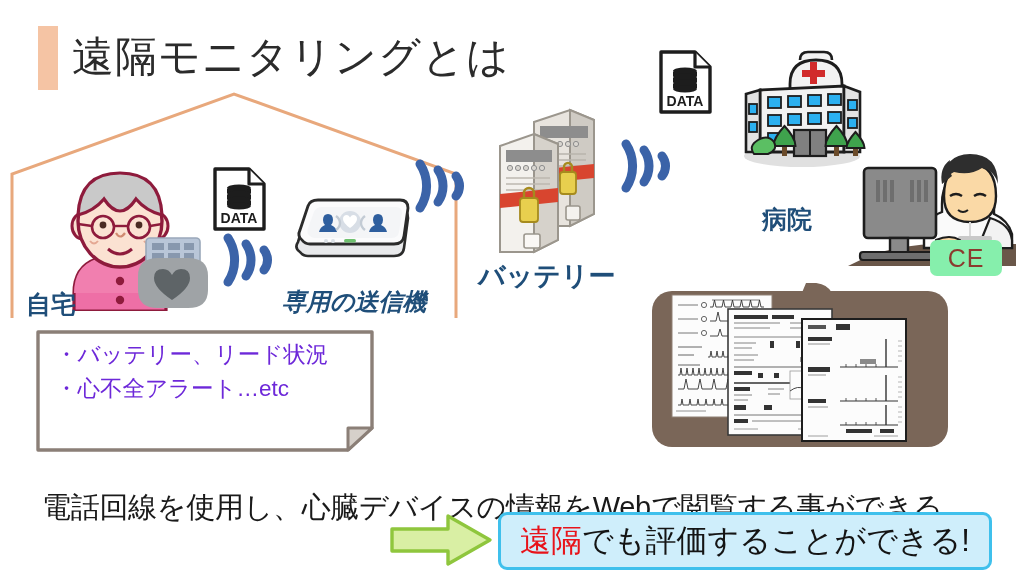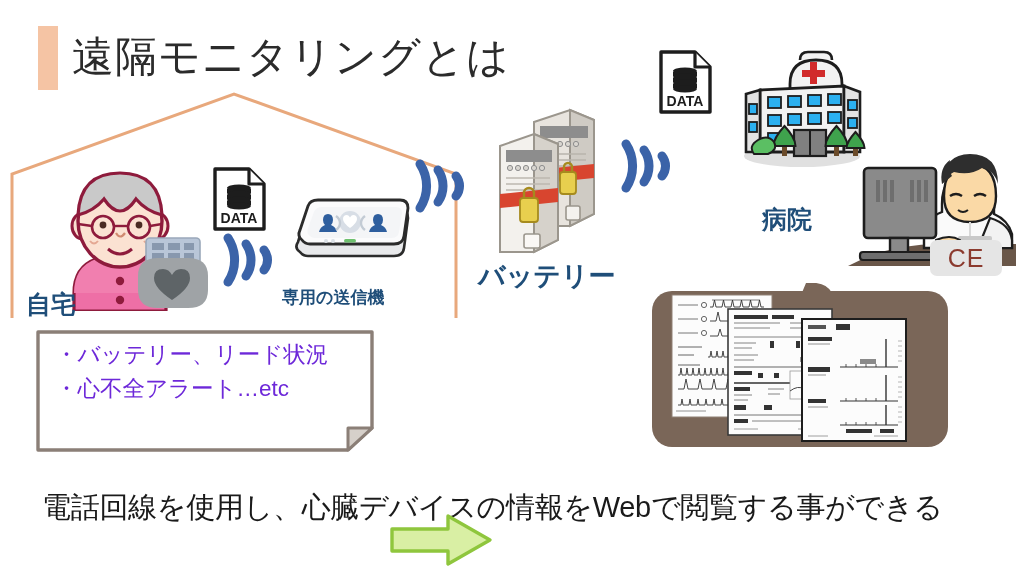--- a/index.html
+++ b/index.html
@@ -11,21 +11,21 @@
   #title-accent-bar{position:absolute;left:38px;top:26px;width:20px;height:64px;background:#F5C4A4;}
   #page-title{position:absolute;left:72px;top:24px;font-size:42px;color:#2b2b2b;
               letter-spacing:1px;white-space:nowrap;line-height:66px;}
 
   
   #house-outline{position:absolute;left:8px;top:90px;width:452px;height:232px;}
 
   
   .loc-label{position:absolute;color:#1F4E79;font-weight:bold;white-space:nowrap;}
   #label-home{left:26px;top:288px;font-size:25px;}
-  #label-transmitter{left:282px;top:286px;font-size:17px;}
+  #label-transmitter{left:282px;top:286px;font-size:24px;font-style:italic;}
   #label-server{left:478px;top:258px;font-size:27px;}
   #label-hospital{left:762px;top:203px;font-size:25px;}
 
   
   #grandma{position:absolute;left:54px;top:163px;width:132px;height:148px;}
   
   #pacemaker-device{position:absolute;left:128px;top:232px;width:88px;height:82px;}
   
   .data-icon{position:absolute;}
   #data-icon-home{left:210px;top:165px;width:58px;height:68px;}
@@ -37,21 +37,21 @@
   #wifi-server{left:620px;top:130px;width:62px;height:72px;}
   
   #transmitter-device{position:absolute;left:286px;top:194px;width:132px;height:80px;}
   
   #server-stack{position:absolute;left:494px;top:94px;width:112px;height:168px;}
   
   #hospital-building{position:absolute;left:736px;top:34px;width:132px;height:136px;}
   
   #ce-workstation{position:absolute;left:838px;top:148px;width:190px;height:134px;}
   #ce-badge{position:absolute;left:930px;top:240px;width:72px;height:36px;
-            background:#e5e5e5;border-radius:7px;display:flex;align-items:center;justify-content:center;}
+            background:#86efac;border-radius:7px;display:flex;align-items:center;justify-content:center;}
   #ce-badge span{font-size:25px;color:#8B3A2E;letter-spacing:1px;}
   
   #report-panel{position:absolute;left:650px;top:283px;width:300px;height:166px;}
   
   #info-bubble{position:absolute;left:36px;top:330px;width:338px;height:122px;}
   #info-bubble-list{position:absolute;left:55px;top:338px;width:320px;}
   #info-bubble-list div{font-size:22.5px;color:#6d28d9;line-height:33.5px;white-space:nowrap;}
   
   #caption-text{position:absolute;left:42px;top:488px;font-size:29px;color:#1a1a1a;
                 white-space:nowrap;letter-spacing:-0.3px;}
@@ -438,14 +438,17 @@
     <div>・バッテリー、リード状況</div>
     <div>・心不全アラート…etc</div>
   </div>
 
   <div id="caption-text">電話回線を使用し、心臓デバイスの情報をWebで閲覧する事ができる</div>
 
   <svg id="conclusion-arrow" viewBox="0 0 106 54">
     <path d="M4 16 l56 0 l0 -13 l42 24 l-42 24 l0 -13 l-56 0 z" fill="#D9EFA4" stroke="#8FC63D" stroke-width="3.4" stroke-linejoin="round"></path>
   </svg>
 
+  <div id="conclusion-box">
+    <span class="txt"><span class="hl">遠隔</span><span>でも評価することができる!</span></span>
+  </div>
 
 </div>
 
 </body></html>

